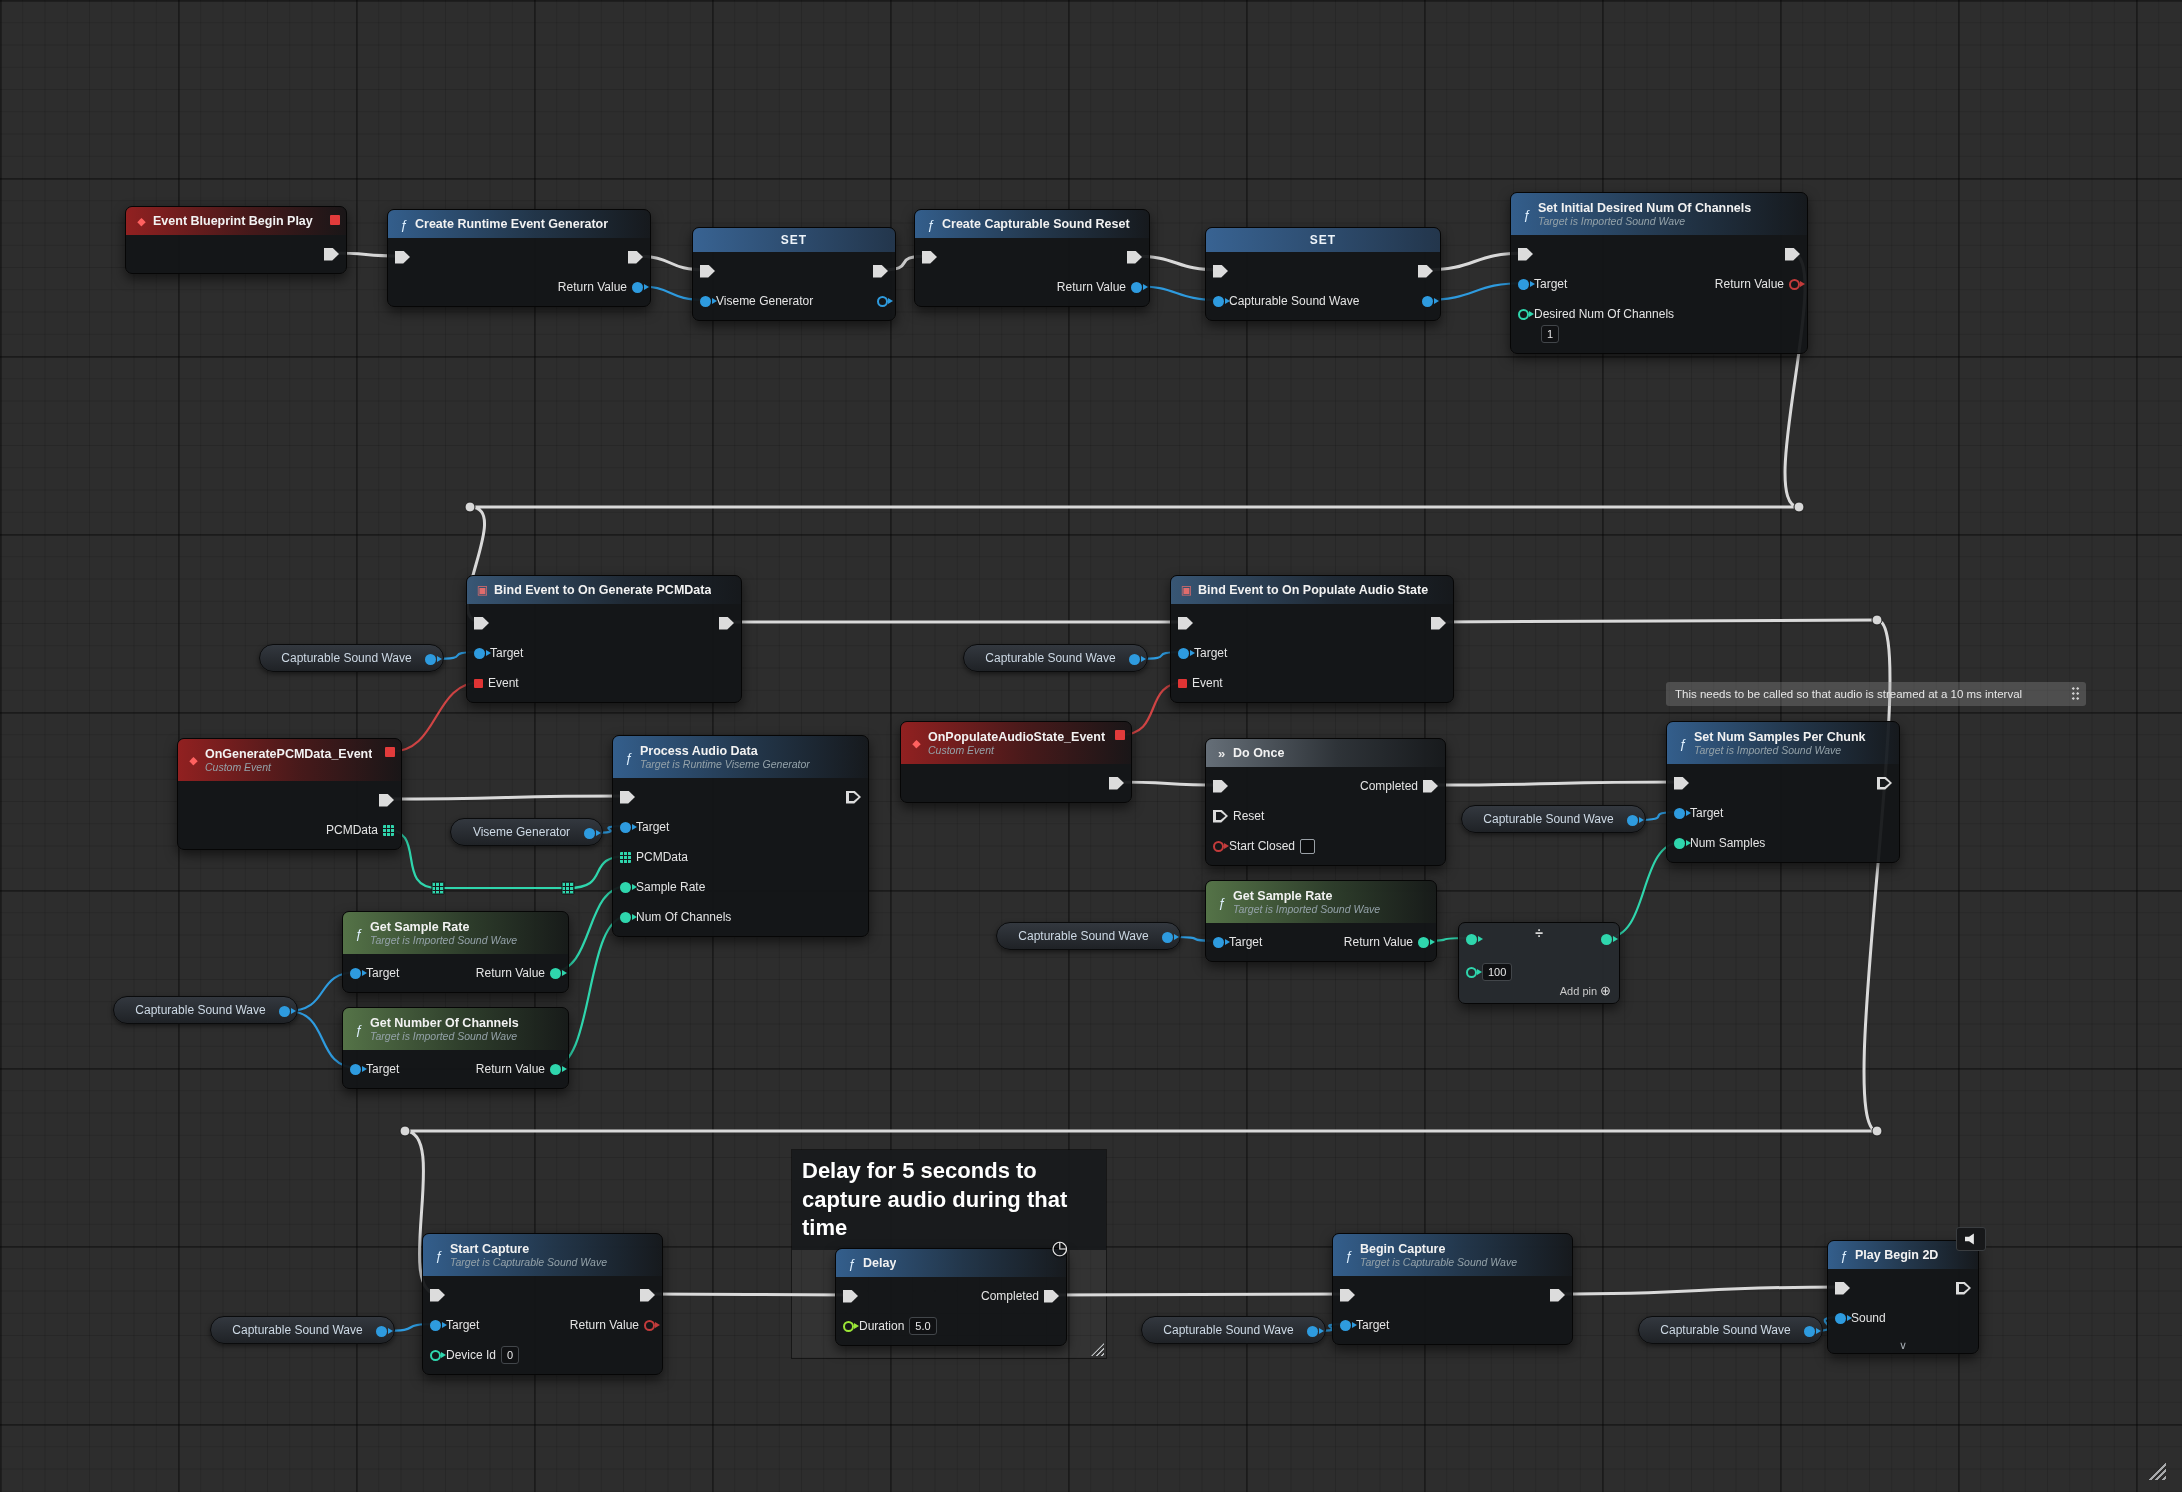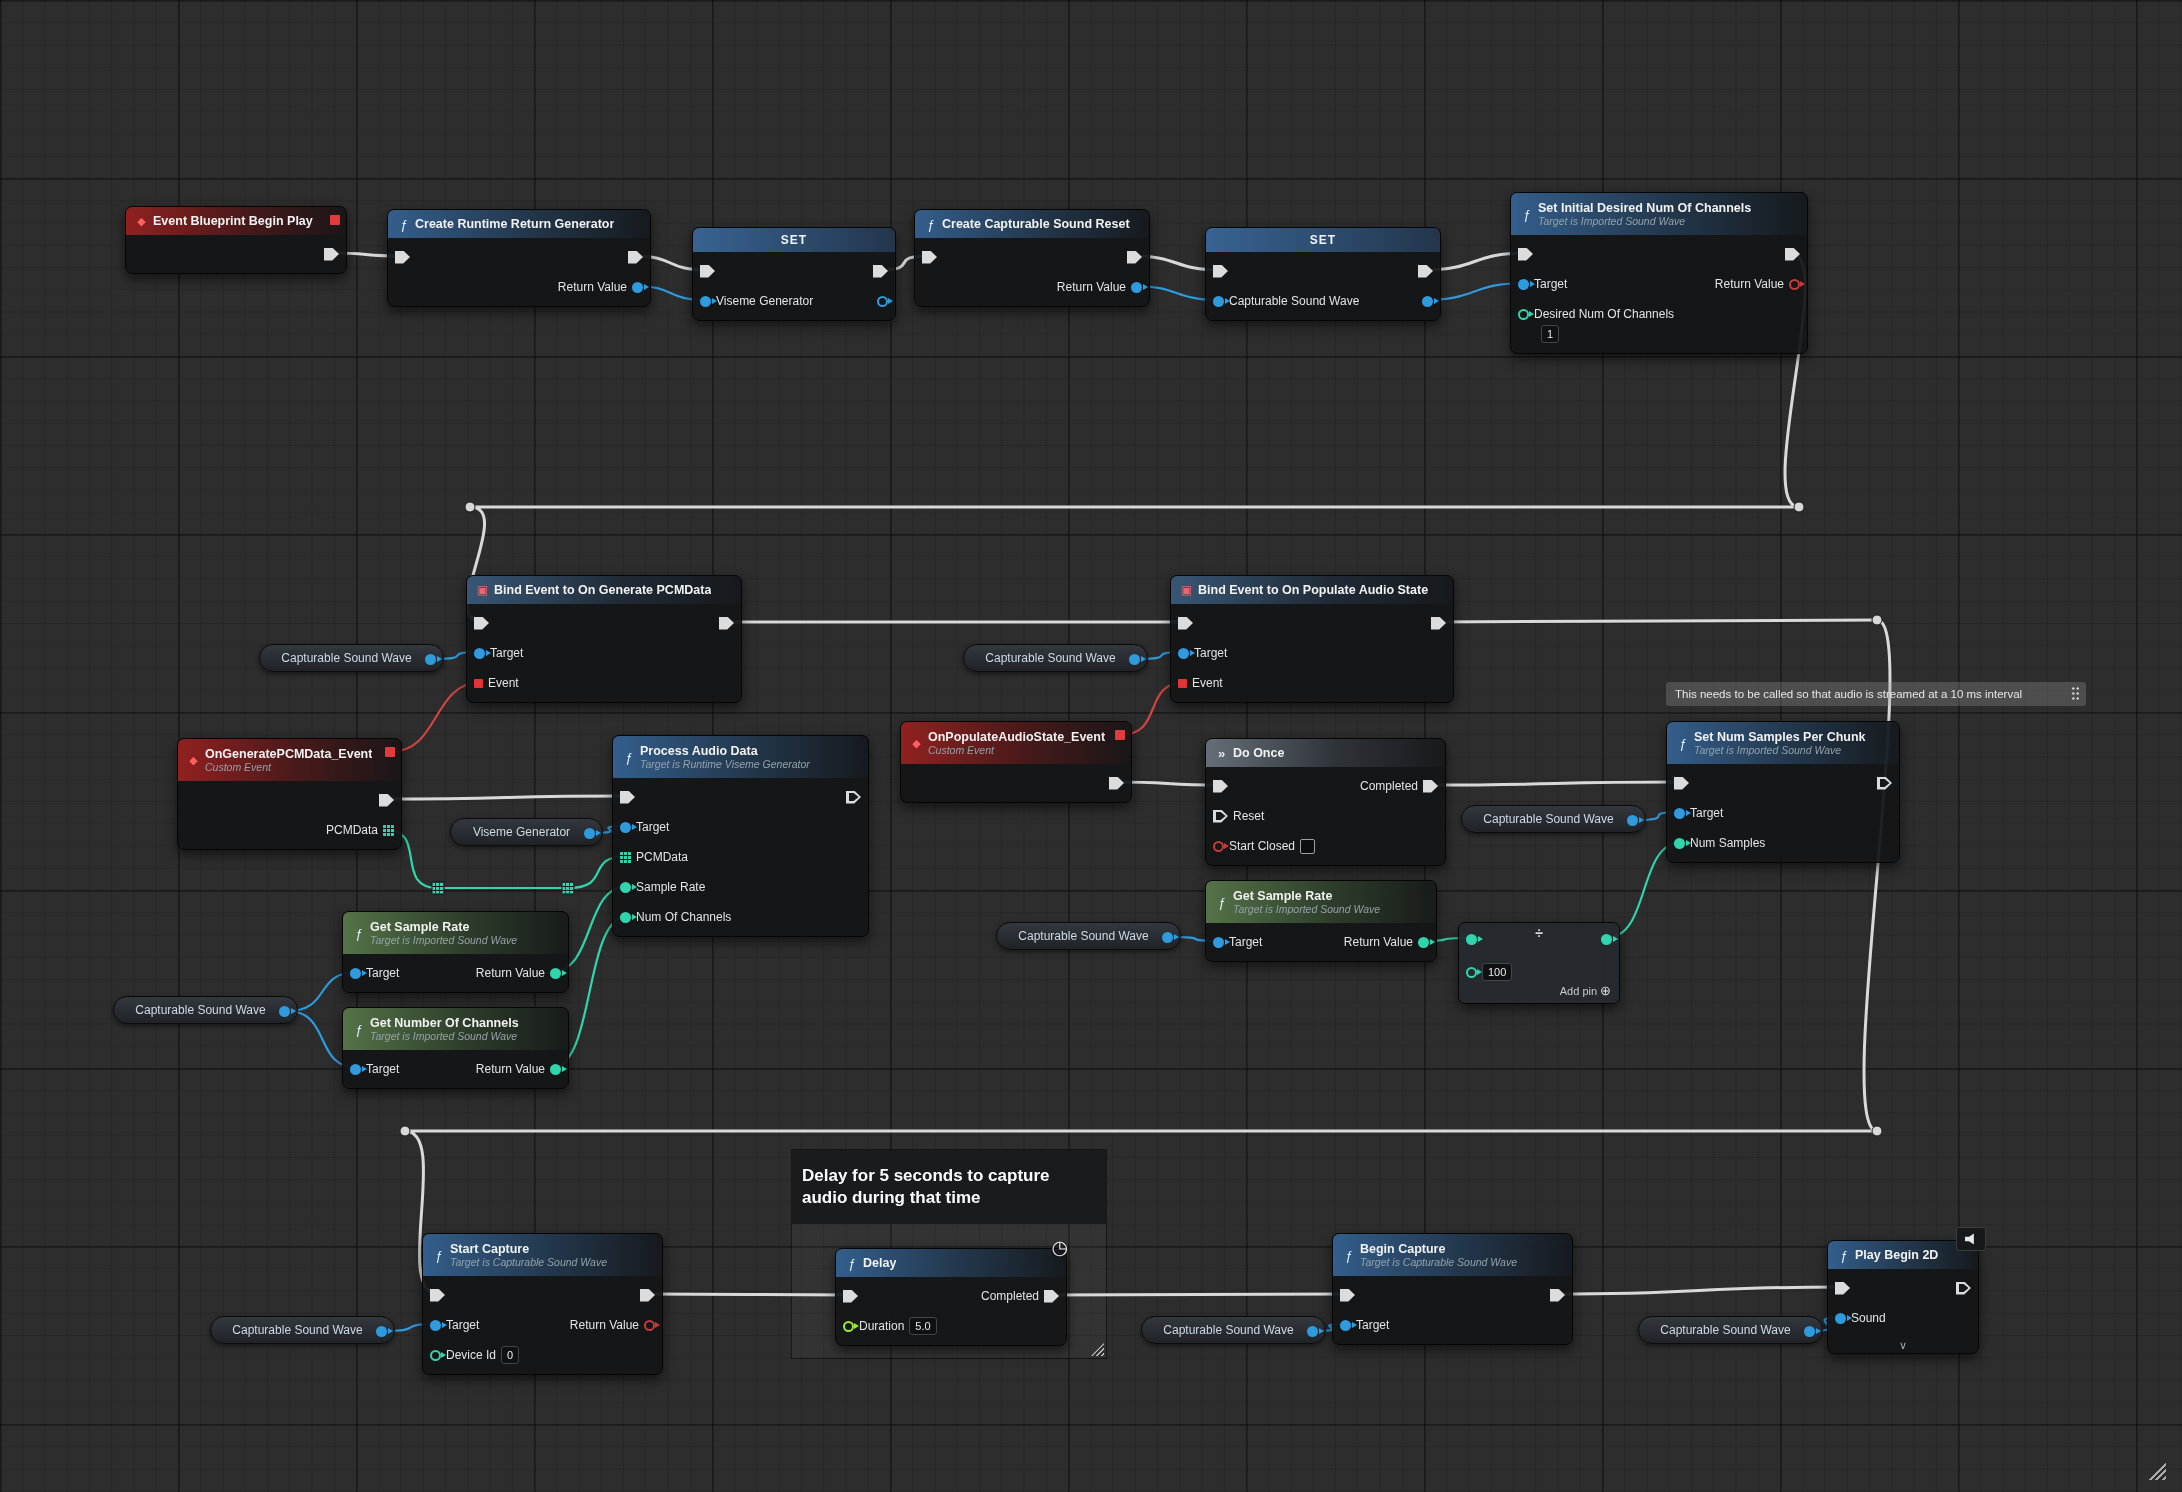--- a/index.html
+++ b/index.html
@@ -71,21 +71,21 @@
     display:flex;align-items:center;justify-content:center;color:#cdd9e5;font-size:12px;padding:0 22px 0 12px;white-space:nowrap}
   .pill .p-circ{position:absolute;right:7px;top:8.5px}
   
   .knot{position:absolute;z-index:4;width:9px;height:9px;border-radius:50%;background:#d8d8d8;border:1px solid #1c1c1c;transform:translate(-50%,-50%)}
   .knot.grid{width:11px;height:11px;border-radius:1px;background-color:currentColor;border:1px solid #111;
     background-image:repeating-linear-gradient(0deg,transparent 0 3px,#17191c 3px 4px),
                      repeating-linear-gradient(90deg,transparent 0 3px,#17191c 3px 4px)}
   
   .comment{position:absolute;z-index:1;left:791px;top:1149px;width:314px;height:208px;
     background:rgba(150,155,160,.06);border:1px solid rgba(0,0,0,.55)}
-  .comment-hdr{background:rgba(24,26,28,.93);color:#fff;font-weight:bold;font-size:17px;line-height:1.3;padding:15px 10px}
+  .comment-hdr{background:rgba(24,26,28,.93);color:#fff;font-weight:bold;font-size:22px;line-height:1.3;padding:7px 10px}
   .rsz{position:absolute;width:13px;height:13px;
     background:repeating-linear-gradient(135deg,transparent 0 2px,#b9bcbe 2px 3.5px);
     clip-path:polygon(100% 0,100% 100%,0 100%)}
   .comment .rsz{right:2px;bottom:2px}
   .note{position:absolute;z-index:1;left:424px;top:1178px;width:350px;box-sizing:border-box;
     background:rgba(140,140,140,.20);color:#d4d4d4;font-size:11.5px;line-height:1.5;padding:6px 28px 6px 9px}
   .bubble{position:absolute;z-index:5;left:1666px;top:682px;width:420px;box-sizing:border-box;
     background:rgba(155,155,155,.30);border-radius:3px;color:#e6e6e6;font-size:11.5px;padding:6px 28px 6px 9px}
   .grip{position:absolute;right:6px;top:50%;transform:translateY(-50%);width:9px;height:16px;
     background-image:radial-gradient(circle,#d2d2d2 1px,transparent 1.4px);background-size:4.5px 5px}
@@ -158,21 +158,21 @@
       <div class="prow right" style="top: 32px;">
         <span class="p-exec">
           <span class="shape"></span>
         </span>
       </div>
     </div>
     <div class="node function" style="left: 387px; top: 209px; width: 262px; height: 96px;">
       <div class="hdr" style="height: 28px;">
         <span class="nicon function">ƒ</span>
         <div class="titles">
-          <div class="t">Create Runtime Return Generator</div>
+          <div class="t">Create Runtime Event Generator</div>
         </div>
       </div>
       <div class="prow left" style="top: 32px;">
         <span class="p-exec">
           <span class="shape"></span>
         </span>
       </div>
       <div class="prow right" style="top: 32px;">
         <span class="p-exec">
           <span class="shape"></span>

